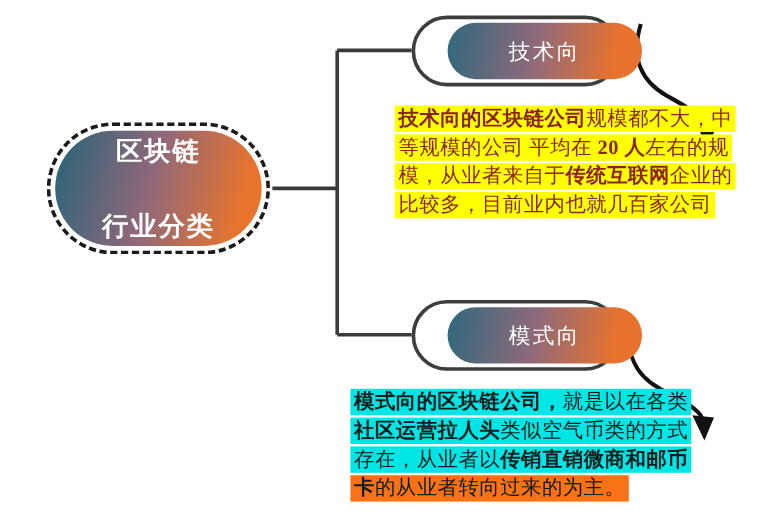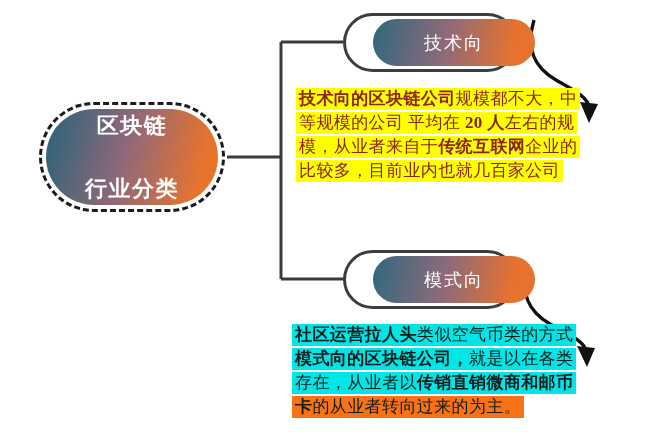--- a/index.html
+++ b/index.html
@@ -80,31 +80,31 @@
     <div class="root-inner">
       <div>区块链</div>
       <div>行业分类</div>
     </div>
   </div>
 
   <div class="branch-node tech">
     <div class="branch-inner">技术向</div>
   </div>
 
-  <div class="textblock tech-text" style="color: rgb(139, 36, 24);">
+  <div class="textblock tech-text" style="color: rgb(139, 36, 24); margin-left: 33px;">
     <span class="hl-line" style="background-color: rgb(255, 255, 0);"><b>技术向的区块链公司</b><span>规模都不大，中</span></span>
     <span class="hl-line" style="background-color: rgb(255, 255, 0);"><span>等规模的公司 平均在 </span><b>20 人</b><span>左右的规</span></span>
     <span class="hl-line" style="background-color: rgb(255, 255, 0);"><span>模，从业者来自于</span><b>传统互联网</b><span>企业的</span></span>
     <span class="hl-line" style="background-color: rgb(255, 255, 0);"><span>比较多，目前业内也就几百家公司</span></span>
   </div>
 
   <div class="branch-node model">
     <div class="branch-inner">模式向</div>
   </div>
 
   <div class="textblock model-text" style="color: rgb(16, 28, 28);">
+    <span class="hl-line" style="background-color: rgb(0, 229, 229);"><b>模式向的区块链公司，</b><span>就是以在各类</span></span>
     <span class="hl-line" style="background-color: rgb(0, 229, 229);"><b>社区运营拉人头</b><span>类似空气币类的方式</span></span>
-    <span class="hl-line" style="background-color: rgb(0, 229, 229);"><b>模式向的区块链公司，</b><span>就是以在各类</span></span>
     <span class="hl-line" style="background-color: rgb(0, 229, 229); text-align: right;"><span>存在，从业者以</span><b>传销直销微商和邮币</b></span>
     <span class="hl-line" style="background-color: #f97316;"><b>卡</b><span>的从业者转向过来的为主。</span></span>
   </div>
 
 </div>
 
 </body></html>

